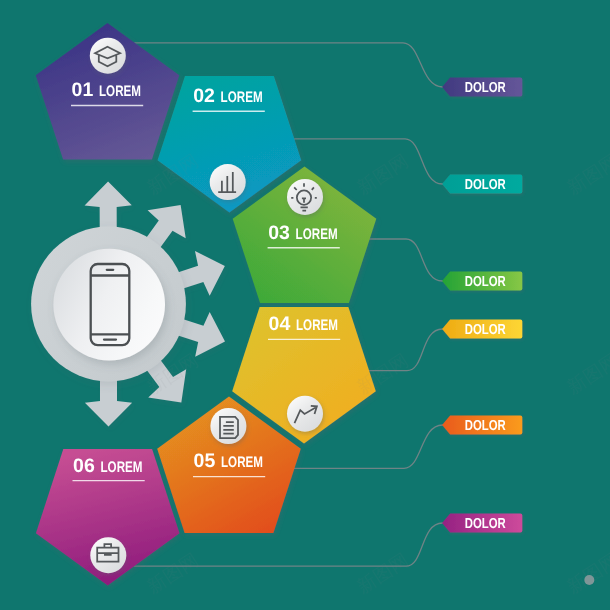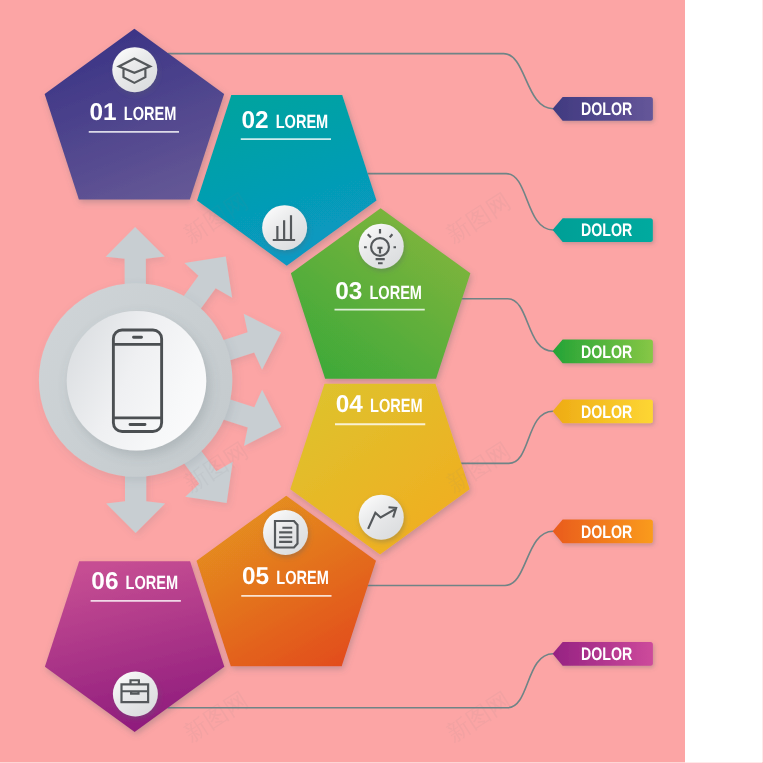--- a/index.html
+++ b/index.html
@@ -1,18 +1,18 @@
 <!DOCTYPE html>
 <html><head>
 <meta charset="utf-8">
 <title>Pentagon Infographic</title>
 <style>
   html,body{margin:0;padding:0;background:#fff;}
   body{width:610px;height:610px;overflow:hidden;font-family:"Liberation Sans",sans-serif;}
-  #stage{position:relative;width:548px;height:610px;background:#fca5a5;overflow:hidden;}
+  #stage{position:relative;width:610px;height:610px;background:#0f766e;overflow:hidden;}
   svg#scene{position:absolute;left:0;top:0;width:610px;height:610px;display:block;}
   text{dominant-baseline:alphabetic;-webkit-font-smoothing:antialiased;text-rendering:geometricPrecision;}
   .numtxt{font-family:"Liberation Sans",sans-serif;font-weight:bold;fill:#fff;font-size:19.5px;}
   .lbltxt{font-family:"Liberation Sans",sans-serif;font-weight:bold;fill:#fff;font-size:15.3px;}
   .tagtxt{font-family:"Liberation Sans",sans-serif;font-weight:bold;fill:#fff;font-size:14.5px;}
 </style>
 </head>
 <body>
 
 <div id="stage">

